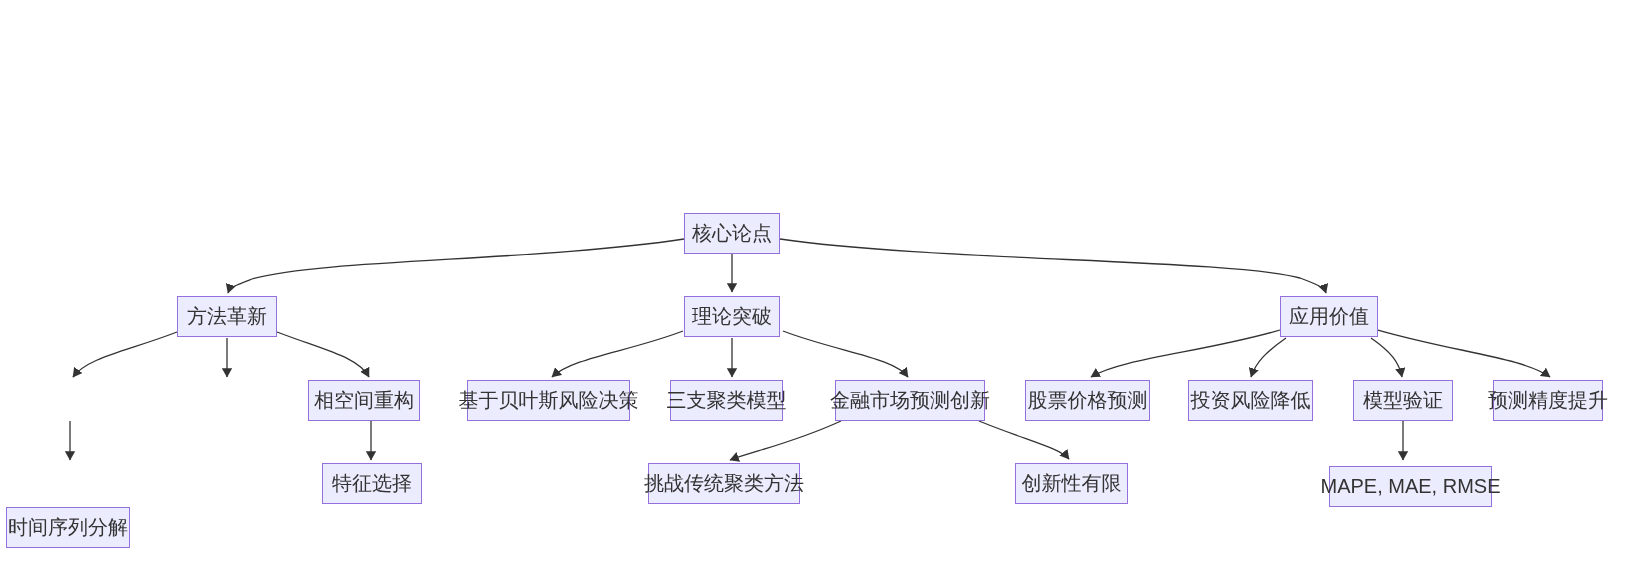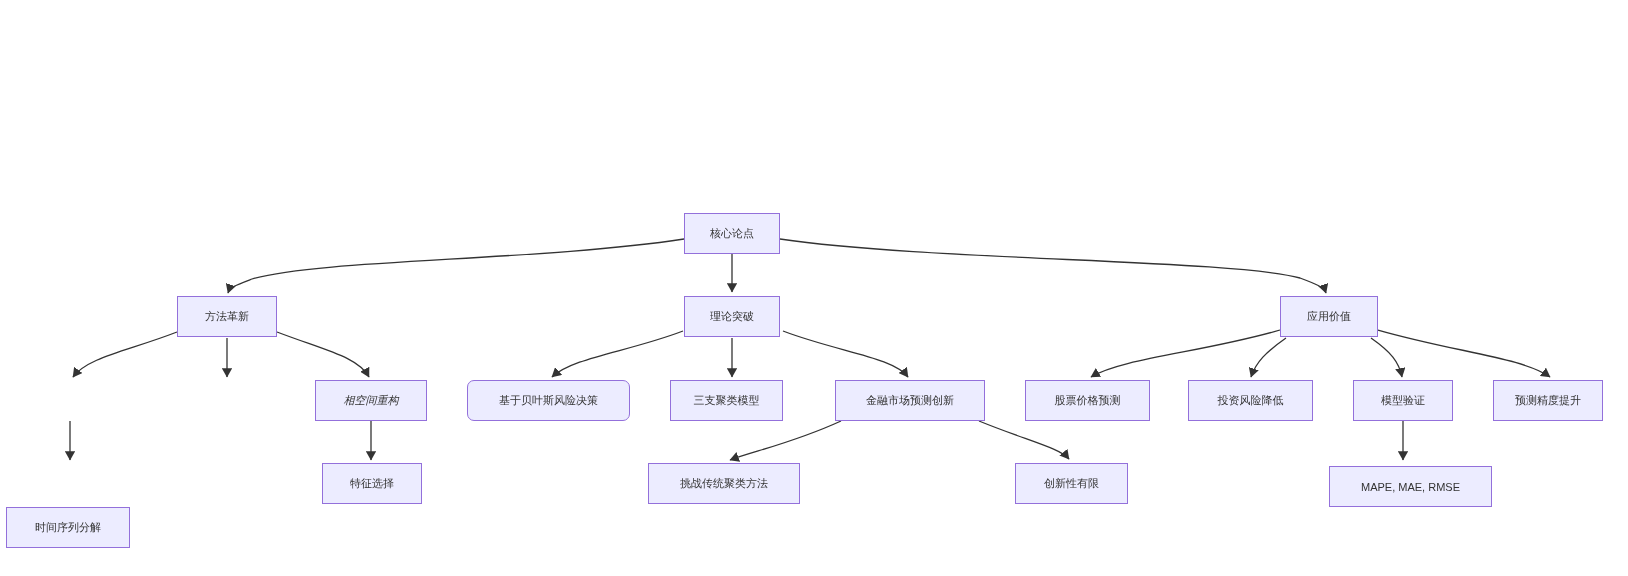--- a/index.html
+++ b/index.html
@@ -28,21 +28,21 @@
     stroke: #333333;
     stroke-width: 1.3px;
   }
   .node {
     position: absolute;
     box-sizing: border-box;
     height: 41px;
     background: #ECECFF;
     border: 1px solid #9370DB;
     color: #333333;
-    font-size: 11px;
+    font-size: 20px;
     display: flex;
     align-items: center;
     justify-content: center;
     text-align: center;
     white-space: nowrap;
   }
 </style>
 </head>
 <body>
 
@@ -73,22 +73,22 @@
     <path class="edge" d="M979,421 C1028,441 1060,448 1069,459" marker-end="url(#arrow)"></path>
     <path class="edge" d="M1403,421 L1403,460" marker-end="url(#arrow)"></path>
   </svg>
 
   <div class="node" style="left:684px; top:213px; width:96px;">核心论点</div>
 
   <div class="node" style="left:177px; top:296px; width:100px;">方法革新</div>
   <div class="node" style="left:684px; top:296px; width:96px;">理论突破</div>
   <div class="node" style="left:1280px; top:296px; width:98px;">应用价值</div>
 
-  <div class="node" style="left:315px; top:380px; width:112px;font-style:italic;">相空间重构</div>
-  <div class="node" style="left:467px; top:380px; width:163px;border-radius:7px;">基于贝叶斯风险决策</div>
+  <div class="node" style="left:308px; top:380px; width:112px;">相空间重构</div>
+  <div class="node" style="left:467px; top:380px; width:163px;">基于贝叶斯风险决策</div>
   <div class="node" style="left:670px; top:380px; width:113px;">三支聚类模型</div>
   <div class="node" style="left:835px; top:380px; width:150px;">金融市场预测创新</div>
   <div class="node" style="left:1025px; top:380px; width:125px;">股票价格预测</div>
   <div class="node" style="left:1188px; top:380px; width:125px;">投资风险降低</div>
   <div class="node" style="left:1353px; top:380px; width:100px;">模型验证</div>
   <div class="node" style="left:1493px; top:380px; width:110px;">预测精度提升</div>
 
   <div class="node" style="left:6px; top:463px; width:124px;margin-top:44px;">时间序列分解</div>
   <div class="node" style="left:322px; top:463px; width:100px;">特征选择</div>
   <div class="node" style="left:648px; top:463px; width:152px;">挑战传统聚类方法</div>

